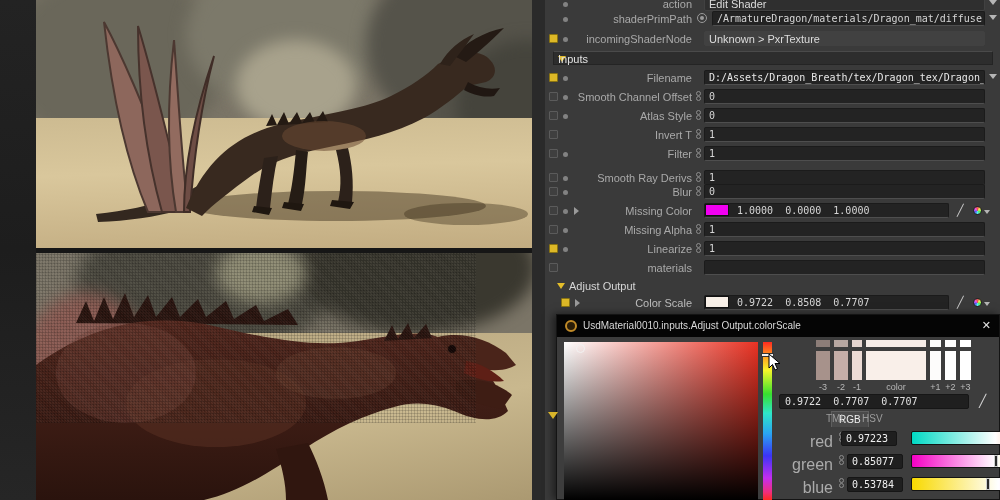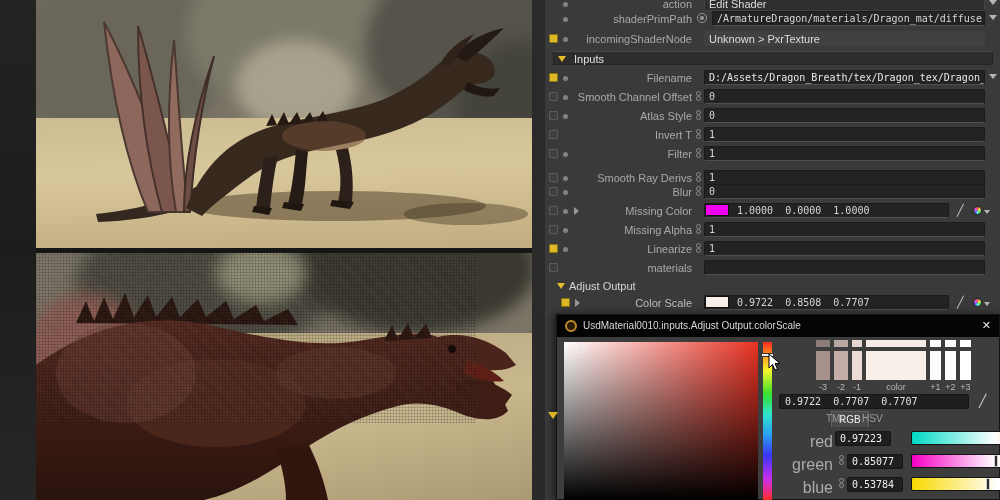--- a/index.html
+++ b/index.html
@@ -49,21 +49,21 @@
     border:1px solid #1b1b1b; border-bottom-color:#4e4e4e; border-radius:2px;
     font-family:"DejaVu Sans Mono",monospace; font-size:10px; color:#d6d6d6;
     padding:1px 4px; white-space:pre; overflow:hidden; }
   .pfield.flat { background:#414141; border-color:#414141; font-family:"Liberation Sans",sans-serif; font-size:11px; color:#dcdcdc; }
   .caret { position:absolute; left:444px; top:4px; width:0; height:0;
     border-left:4px solid transparent; border-right:4px solid transparent; border-top:5px solid #b5b5b5; }
   .secbar { position:absolute; left:8px; width:440px; height:14px; background:#2d2d2d;
     border:1px solid #242424; border-top-color:#4a4a4a; }
   .sectri { position:absolute; left:4px; top:4px; width:0; height:0;
     border-left:4px solid transparent; border-right:4px solid transparent; border-top:6px solid #e3bd2a; }
-  .sectitle { position:absolute; left:20px; top:1px; font-size:11px; color:#e2e2e2; }
+  .sectitle { position:absolute; left:4px; top:1px; font-size:11px; color:#e2e2e2; }
   .swatch { position:absolute; left:160px; top:1px; width:24px; height:12px; border:1px solid #111; }
   .cfield { position:absolute; left:159px; top:0; width:245px; height:15px; background:#232323;
     border:1px solid #1b1b1b; border-bottom-color:#4e4e4e; border-radius:2px;
     font-family:"DejaVu Sans Mono",monospace; font-size:10px; color:#d6d6d6;
     padding:1px 4px 1px 32px; white-space:pre; }
   .pencil { position:absolute; left:412px; top:1px; font-size:11px; color:#cccccc; }
   .cwheel { position:absolute; left:428px; top:3px; width:9px; height:9px; border-radius:50%;
     background:conic-gradient(#e55,#ee5,#5e5,#5ee,#55e,#e5e,#e55); border:1px solid #222; }
   .cwheel:after { content:""; position:absolute; left:10px; top:3px; width:0; height:0;
     border-left:3px solid transparent; border-right:3px solid transparent; border-top:4px solid #b5b5b5; }
@@ -381,21 +381,21 @@
     <div class="tab active" style="left:231px;margin-left:43px;">RGB</div>
     <div class="tab" style="left:262px;">TML</div>
     <div class="tab" style="left:298px;">HSV</div>
 
     <div>
       <span class="srow-label" style="left:230px;top:118px;">red</span>
       <span class="slink" style="left:281px;top:117px;">
           <i></i>
           <i></i>
         </span>
-      <div class="sval" style="left:278px;top:116px;">0.97223</div>
+      <div class="sval" style="left:284px;top:116px;">0.97223</div>
       <div class="sbar" style="left:354px;top:116px;background:linear-gradient(90deg,#00d9c4,#ffffff 85%,#ffdec9);">
         
       </div>
     </div>
 
     <div>
       <span class="srow-label" style="left:230px;top:141px;">green</span>
       <span class="slink" style="left:281px;top:140px;">
           <i></i>
           <i></i>

